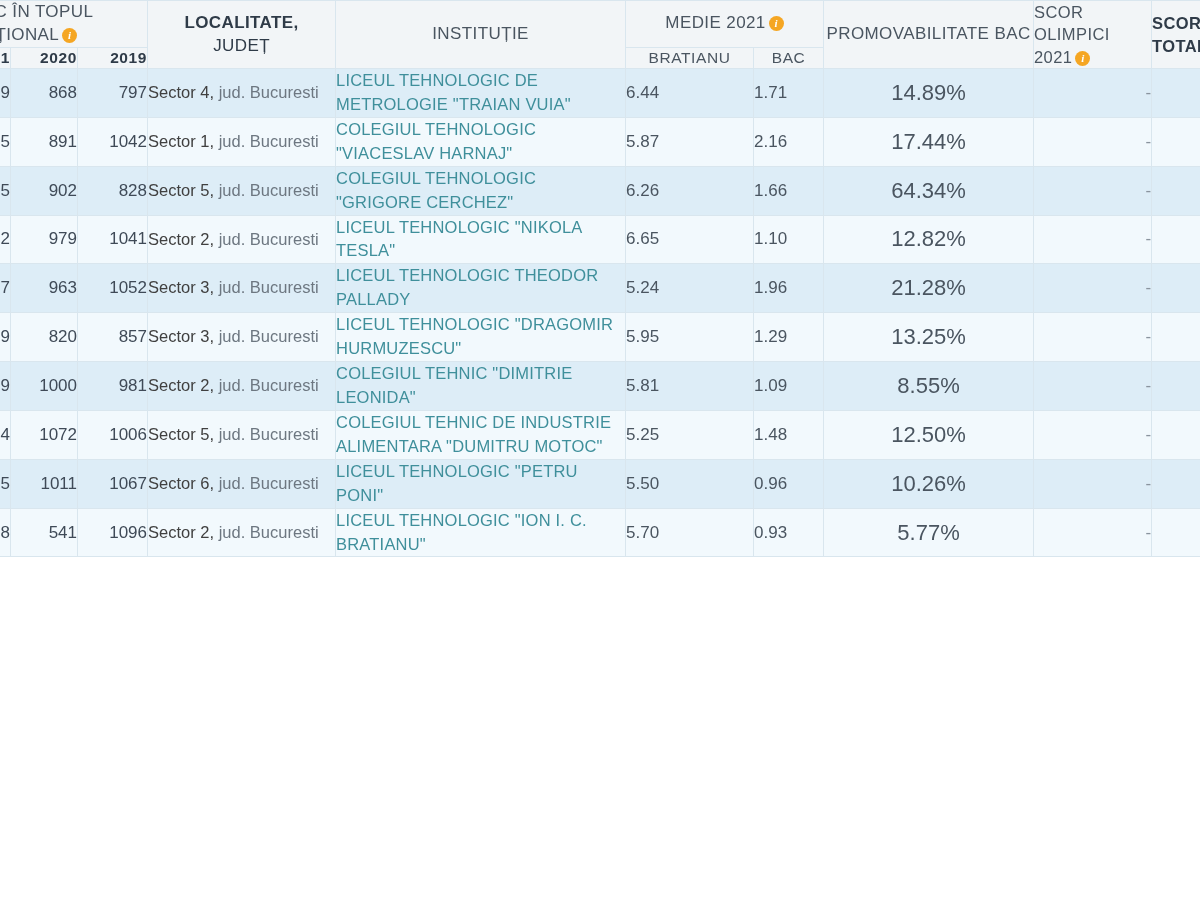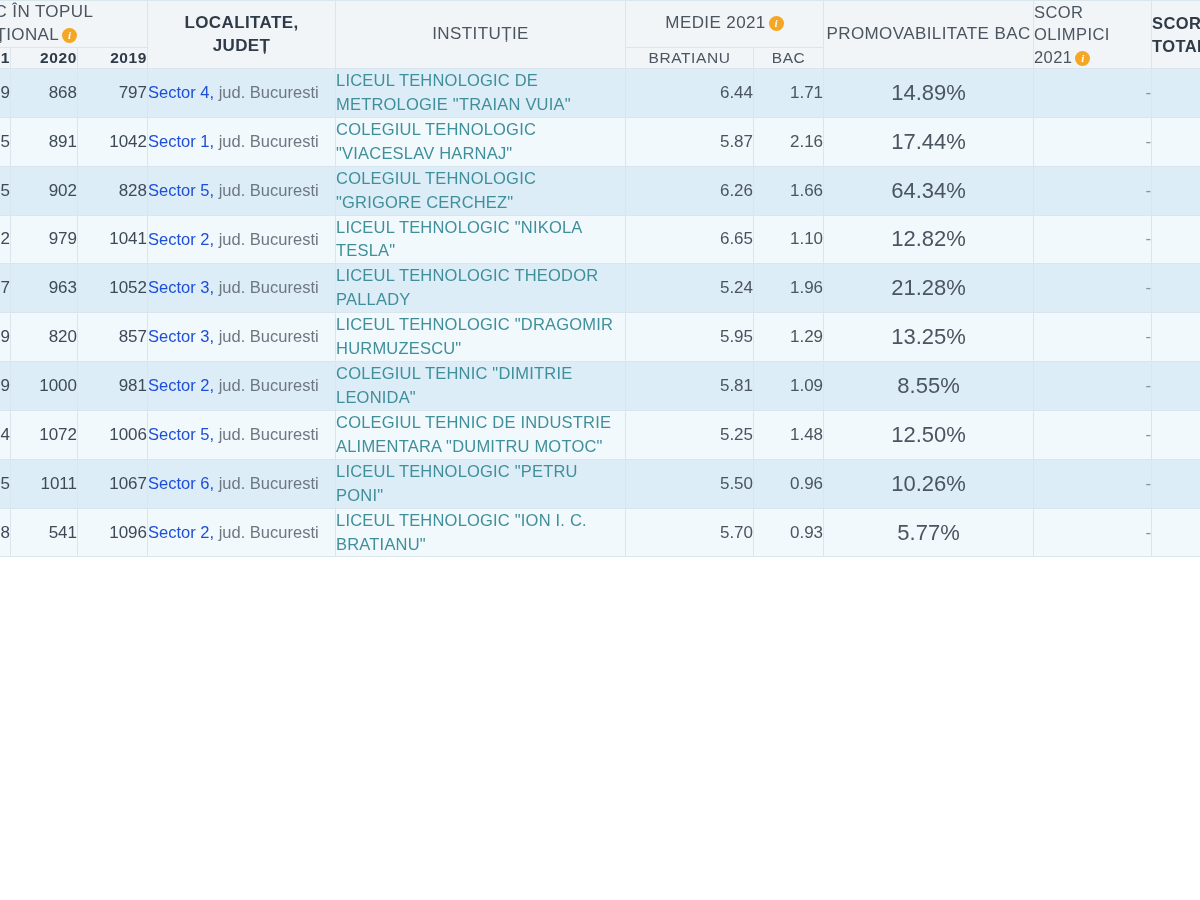--- a/index.html
+++ b/index.html
@@ -111,37 +111,36 @@
     color: #3f4a57;
     white-space: nowrap;
   }
 
   td.loc {
     padding: 12px 12px 12px 14px;
     font-size: 16.5px;
     line-height: 1.45;
     color: #4b5661;
   }
-  td.loc .city { color: #1d4ed8; }
+  td.loc .city { color: #404040; }
   td.loc .jud  { color: #6d7781; }
 
   td.inst {
     padding: 12px 14px 12px 14px;
     font-size: 16.5px;
     line-height: 1.45;
     color: #3f8f9b;
     letter-spacing: .2px;
   }
   td.inst a {
     color: #3f8f9b;
     text-decoration: none;
   }
 
   td.grade {
-    text-align: right;
     padding: 12px 14px;
     font-size: 17px;
     color: #4a5560;
   }
 
   td.promo {
     text-align: center;
     padding: 12px 14px;
     font-size: 22px;
     color: #4a5560;
@@ -183,21 +182,21 @@
       <col class="c-scor">
     </colgroup>
 
     <thead>
       <tr>
         <th class="hdr-top hdr-left" colspan="3">
           <span>LOC ÎN TOPUL NAȚIONAL</span><span class="info-icon">i</span>
         </th>
         <th class="hdr-top strong" rowspan="2">
           <span>LOCALITATE,</span><br>
-          <span style="font-weight:bold">JUDEȚ</span>
+          <span style="font-weight:normal">JUDEȚ</span>
         </th>
         <th class="hdr-top" rowspan="2">
           <span>INSTITUȚIE</span>
         </th>
         <th class="hdr-top" colspan="2">
           <span>MEDIE 2021</span><span class="info-icon">i</span>
         </th>
         <th class="hdr-top" rowspan="2">
           <span>PROMOVABILITATE BAC</span>
         </th>

